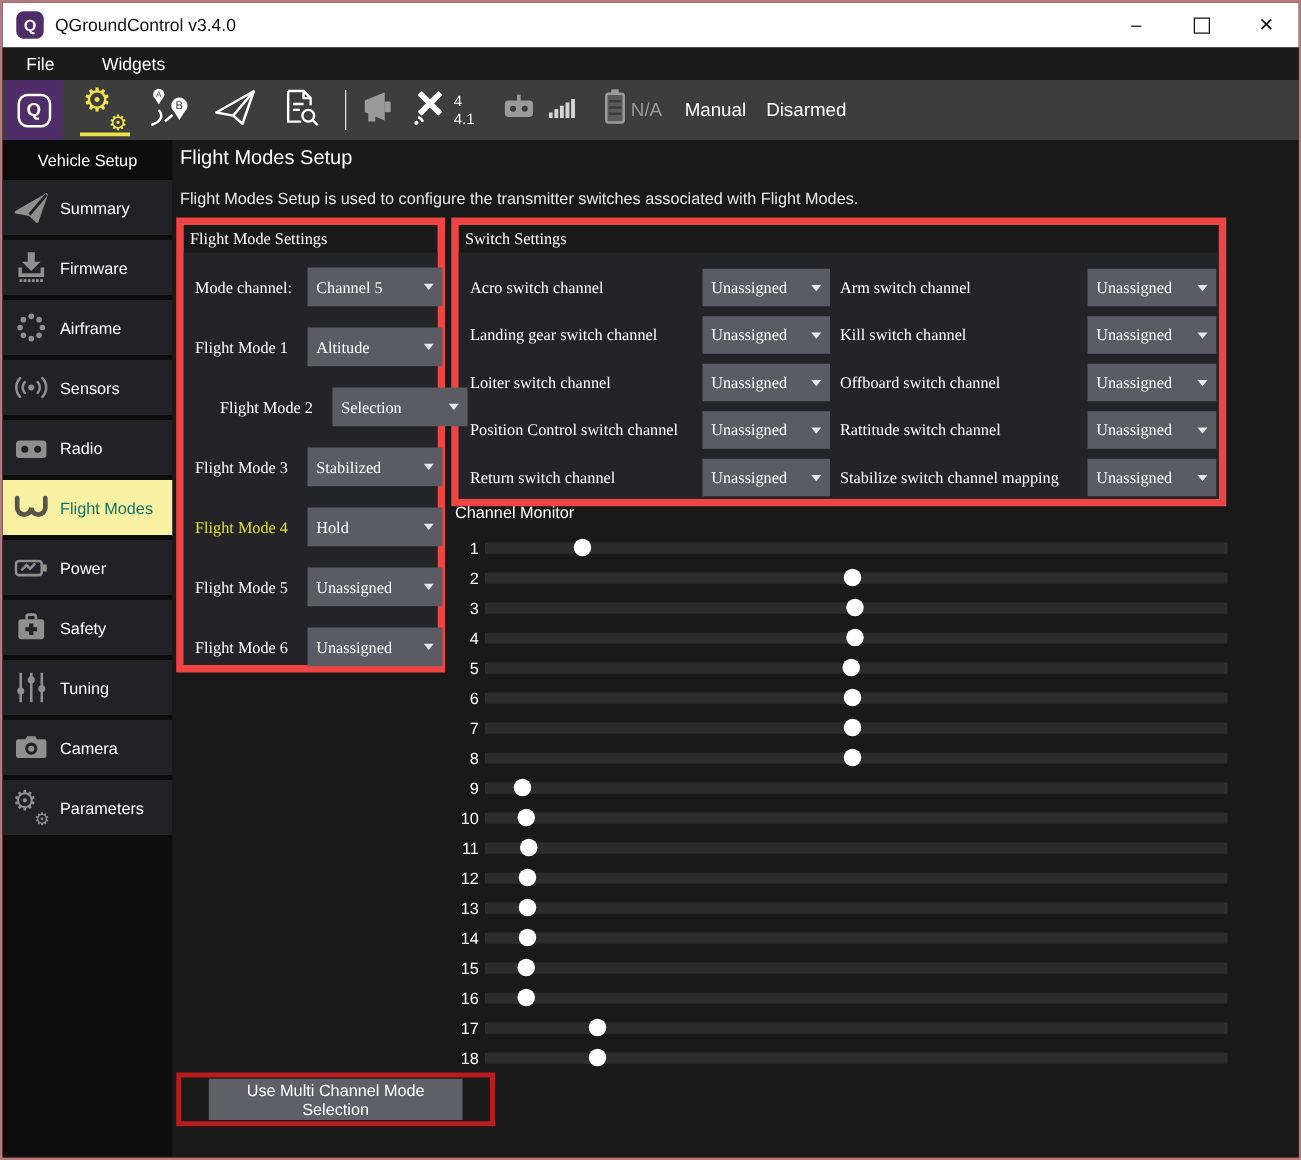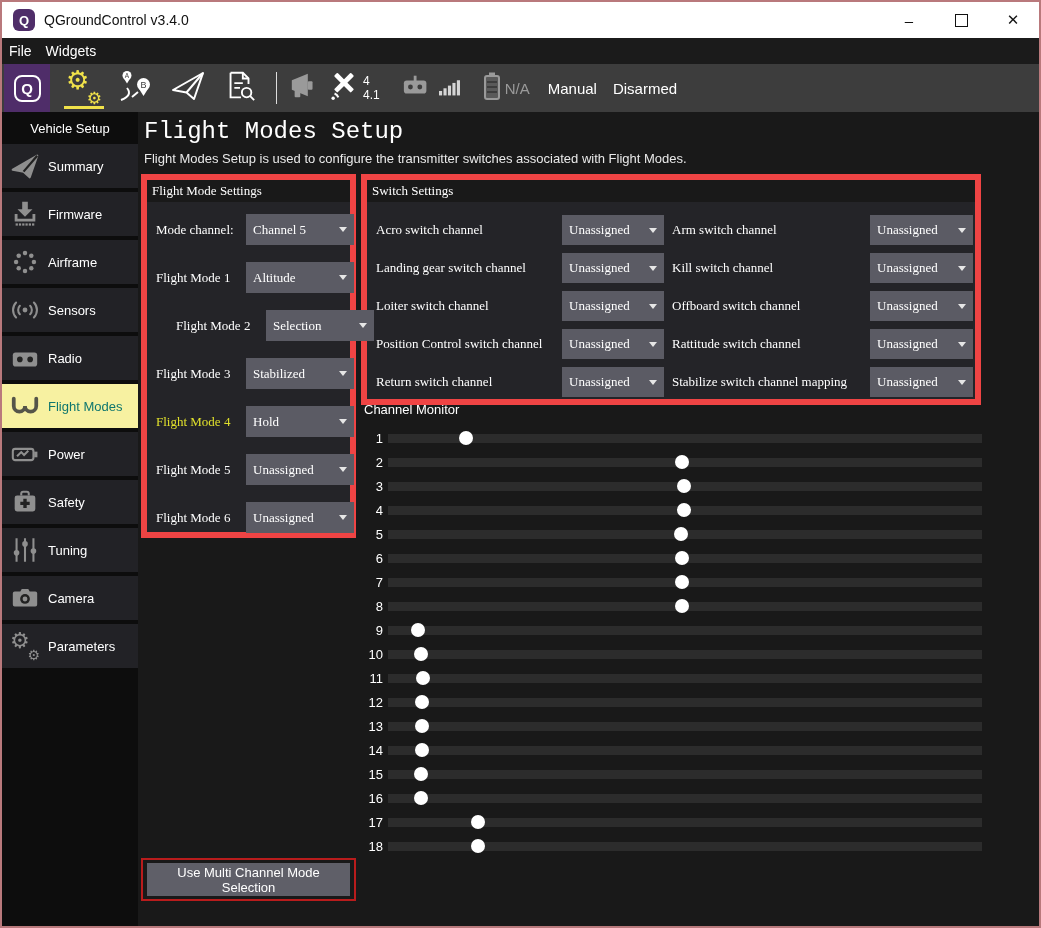--- a/index.html
+++ b/index.html
@@ -10,21 +10,21 @@
   .titlebar{flex:0 0 36px;background:#ffffff;display:flex;align-items:center;}
   .tb-icon{width:22px;height:22px;margin-left:11px;border-radius:6px;background:#4f2d69;color:#fff;
     display:flex;align-items:center;justify-content:center;font-weight:bold;font-size:13px;}
   .tb-title{margin-left:9px;font-size:14px;color:#111;}
   .tb-spacer{flex:1;}
   .win-btn{width:52px;height:100%;display:flex;align-items:center;justify-content:center;font-size:15px;color:#111;cursor:default;}
   .maxbox{width:11px;height:11px;border:1.5px solid #111;}
 
   
   .menubar{flex:0 0 26px;background:#1b1b1b;display:flex;align-items:center;}
-  .menu-item{color:#fff;font-size:14px;padding:0 7px;}
+  .menu-item{color:#fff;font-size:14px;padding:0 19px;}
 
   
   .toolbar{flex:0 0 48px;background:#3d3d3d;display:flex;align-items:center;}
   .logo-btn{width:46px;height:48px;background:#4f2d69;display:flex;align-items:center;justify-content:center;margin-left:2px;}
   .qgc-logo{width:27px;height:27px;border:2.5px solid #fff;border-radius:8px;color:#fff;box-sizing:border-box;
     display:flex;align-items:center;justify-content:center;font-size:15px;font-weight:bold;}
   .tool-btn{width:52px;height:48px;display:flex;align-items:center;justify-content:center;position:relative;}
   .tool-btn.active::after{content:"";position:absolute;left:6px;right:6px;bottom:3px;height:3px;background:#f0e24a;}
   .gear-pair{position:relative;display:inline-block;width:36px;height:36px;}
   .gear-pair .g1{position:absolute;left:0;top:-3px;font-size:26px;line-height:1;}
@@ -45,21 +45,21 @@
   .side-icon{width:46px;display:flex;align-items:center;justify-content:center;color:#8f8f8f;}
   .side-icon svg{width:30px;height:30px;}
   .side-item.active .side-icon{color:#555549;}
   .side-label{color:#fff;font-size:13px;}
   .side-item.active .side-label{color:#0f766e;}
   .gear-pair-s{position:relative;display:inline-block;width:30px;height:28px;}
   .gear-pair-s .g1{position:absolute;left:0;top:-2px;font-size:22px;line-height:1;}
   .gear-pair-s .g2{position:absolute;right:0;bottom:-2px;font-size:14px;line-height:1;}
 
   .main{flex:1;position:relative;background:#191919;}
-  .page-title{position:absolute;left:6px;top:6px;font-size:24px;color:#fff;font-family:Liberation Mono, monospace;}
+  .page-title{position:absolute;left:6px;top:6px;font-size:16px;color:#fff;}
   .page-sub{position:absolute;left:6px;top:39px;font-size:13px;color:#e9e9e9;}
 
   .panel{position:absolute;border:6px solid #ef4444;box-sizing:border-box;font-family:Liberation Serif, serif;}
   .panel-title{position:relative;z-index:2;font-size:13px;color:#fff;padding:3px 5px;}
   .panel-inner{position:absolute;left:0;right:0;bottom:0;top:22px;background:#242428;}
   #fm-panel{left:3px;top:62px;width:215px;height:364px;}
   #sw-panel{left:223px;top:62px;width:620px;height:231px;}
 
   .fm-row{position:absolute;left:0;width:100%;height:32px;z-index:2;}
   .fm-label{position:absolute;left:9px;top:0;line-height:32px;font-size:13px;color:#fff;}
@@ -72,21 +72,21 @@
   .sw-label{position:absolute;line-height:30px;font-size:13px;color:#fff;z-index:2;white-space:nowrap;}
   .sw-dd{position:absolute;height:30px;}
 
   #monitor{position:absolute;left:226px;top:290px;width:618px;}
   .mon-title{font-size:13px;color:#fff;height:24px;}
   .ch-row{display:flex;align-items:center;height:24px;}
   .ch-num{flex:0 0 19px;width:19px;text-align:right;color:#fff;font-size:13px;margin-right:5px;}
   .ch-track{flex:1;height:9px;background:#2c2c2c;position:relative;}
   .ch-dot{position:absolute;top:-2.5px;width:14px;height:14px;border-radius:50%;background:#fff;margin-left:-7px;}
 
-  #footer-box{position:absolute;left:3px;top:746px;width:215px;height:43px;border:2px solid #b91c1c;
+  #footer-box{position:absolute;left:3px;top:746px;width:255px;height:43px;border:4px solid #b91c1c;
     box-sizing:border-box;display:flex;align-items:center;justify-content:center;background:#191919;}
   .footer-btn{width:203px;height:33px;background:#5f5f68;color:#fff;font-size:13px;border:none;
     font-family:"Liberation Sans",sans-serif;display:flex;align-items:center;justify-content:center;}
 </style>
 </head>
 <body>
 
 <div class="window">
 
   <div class="titlebar">

